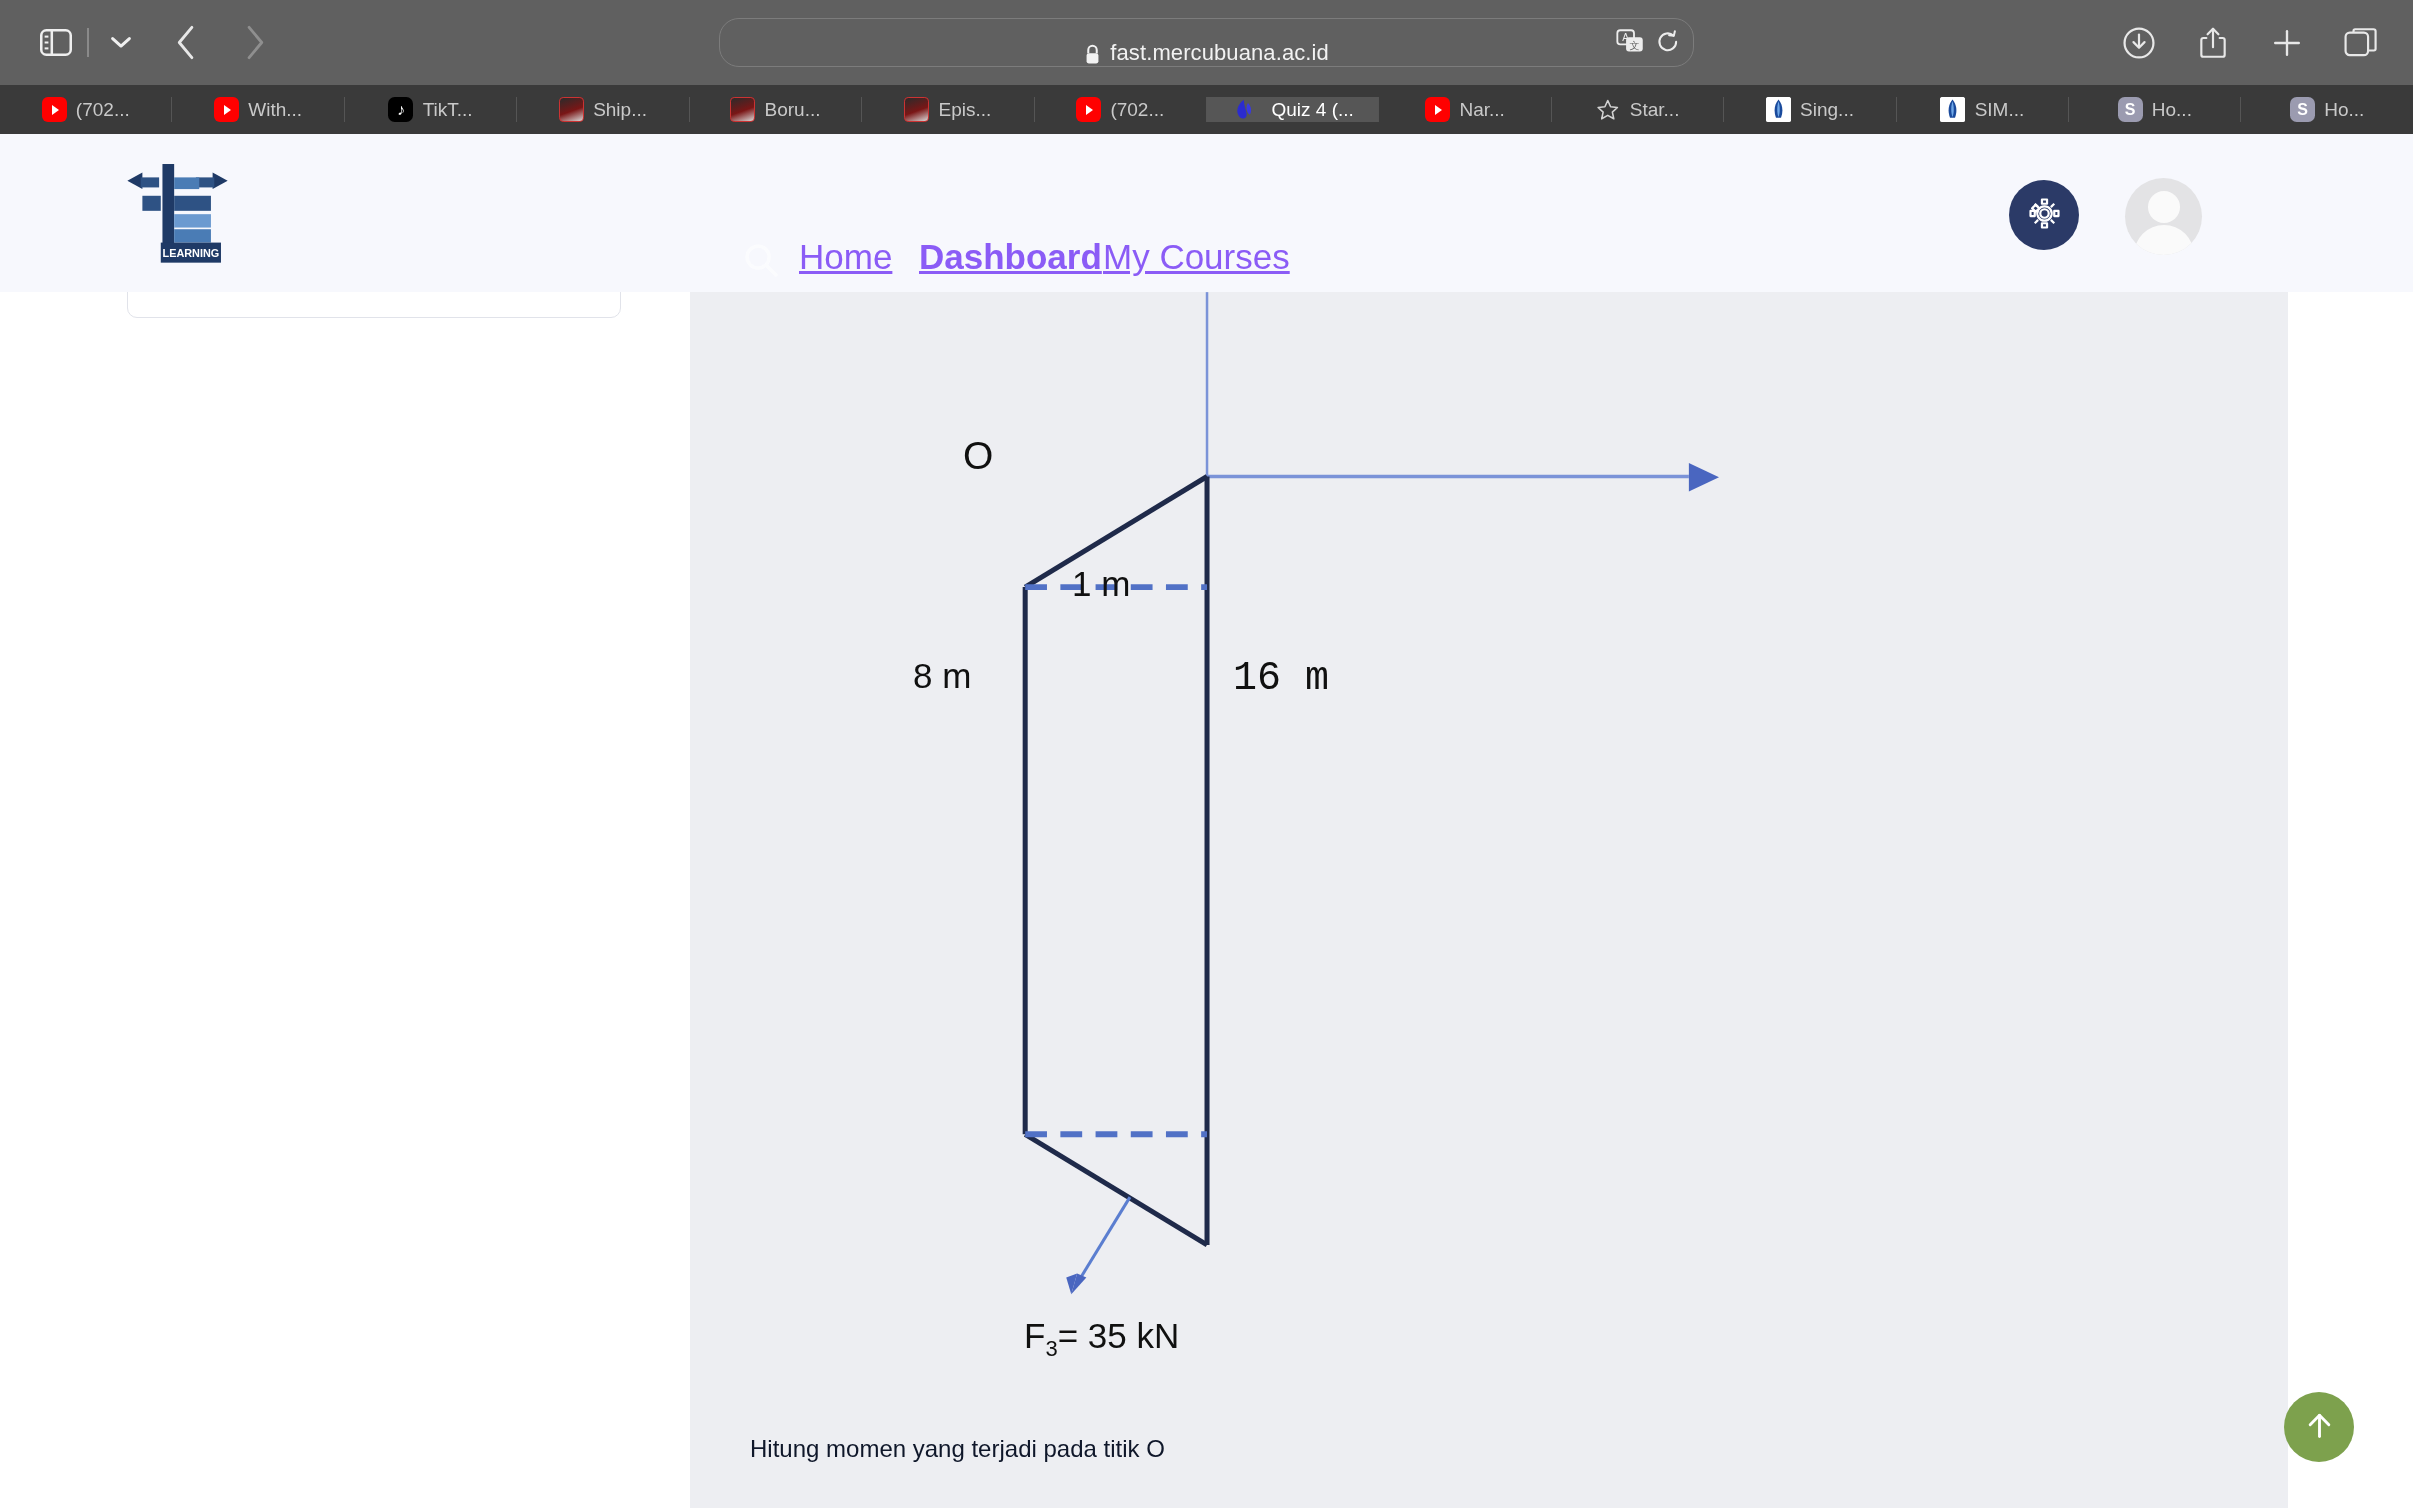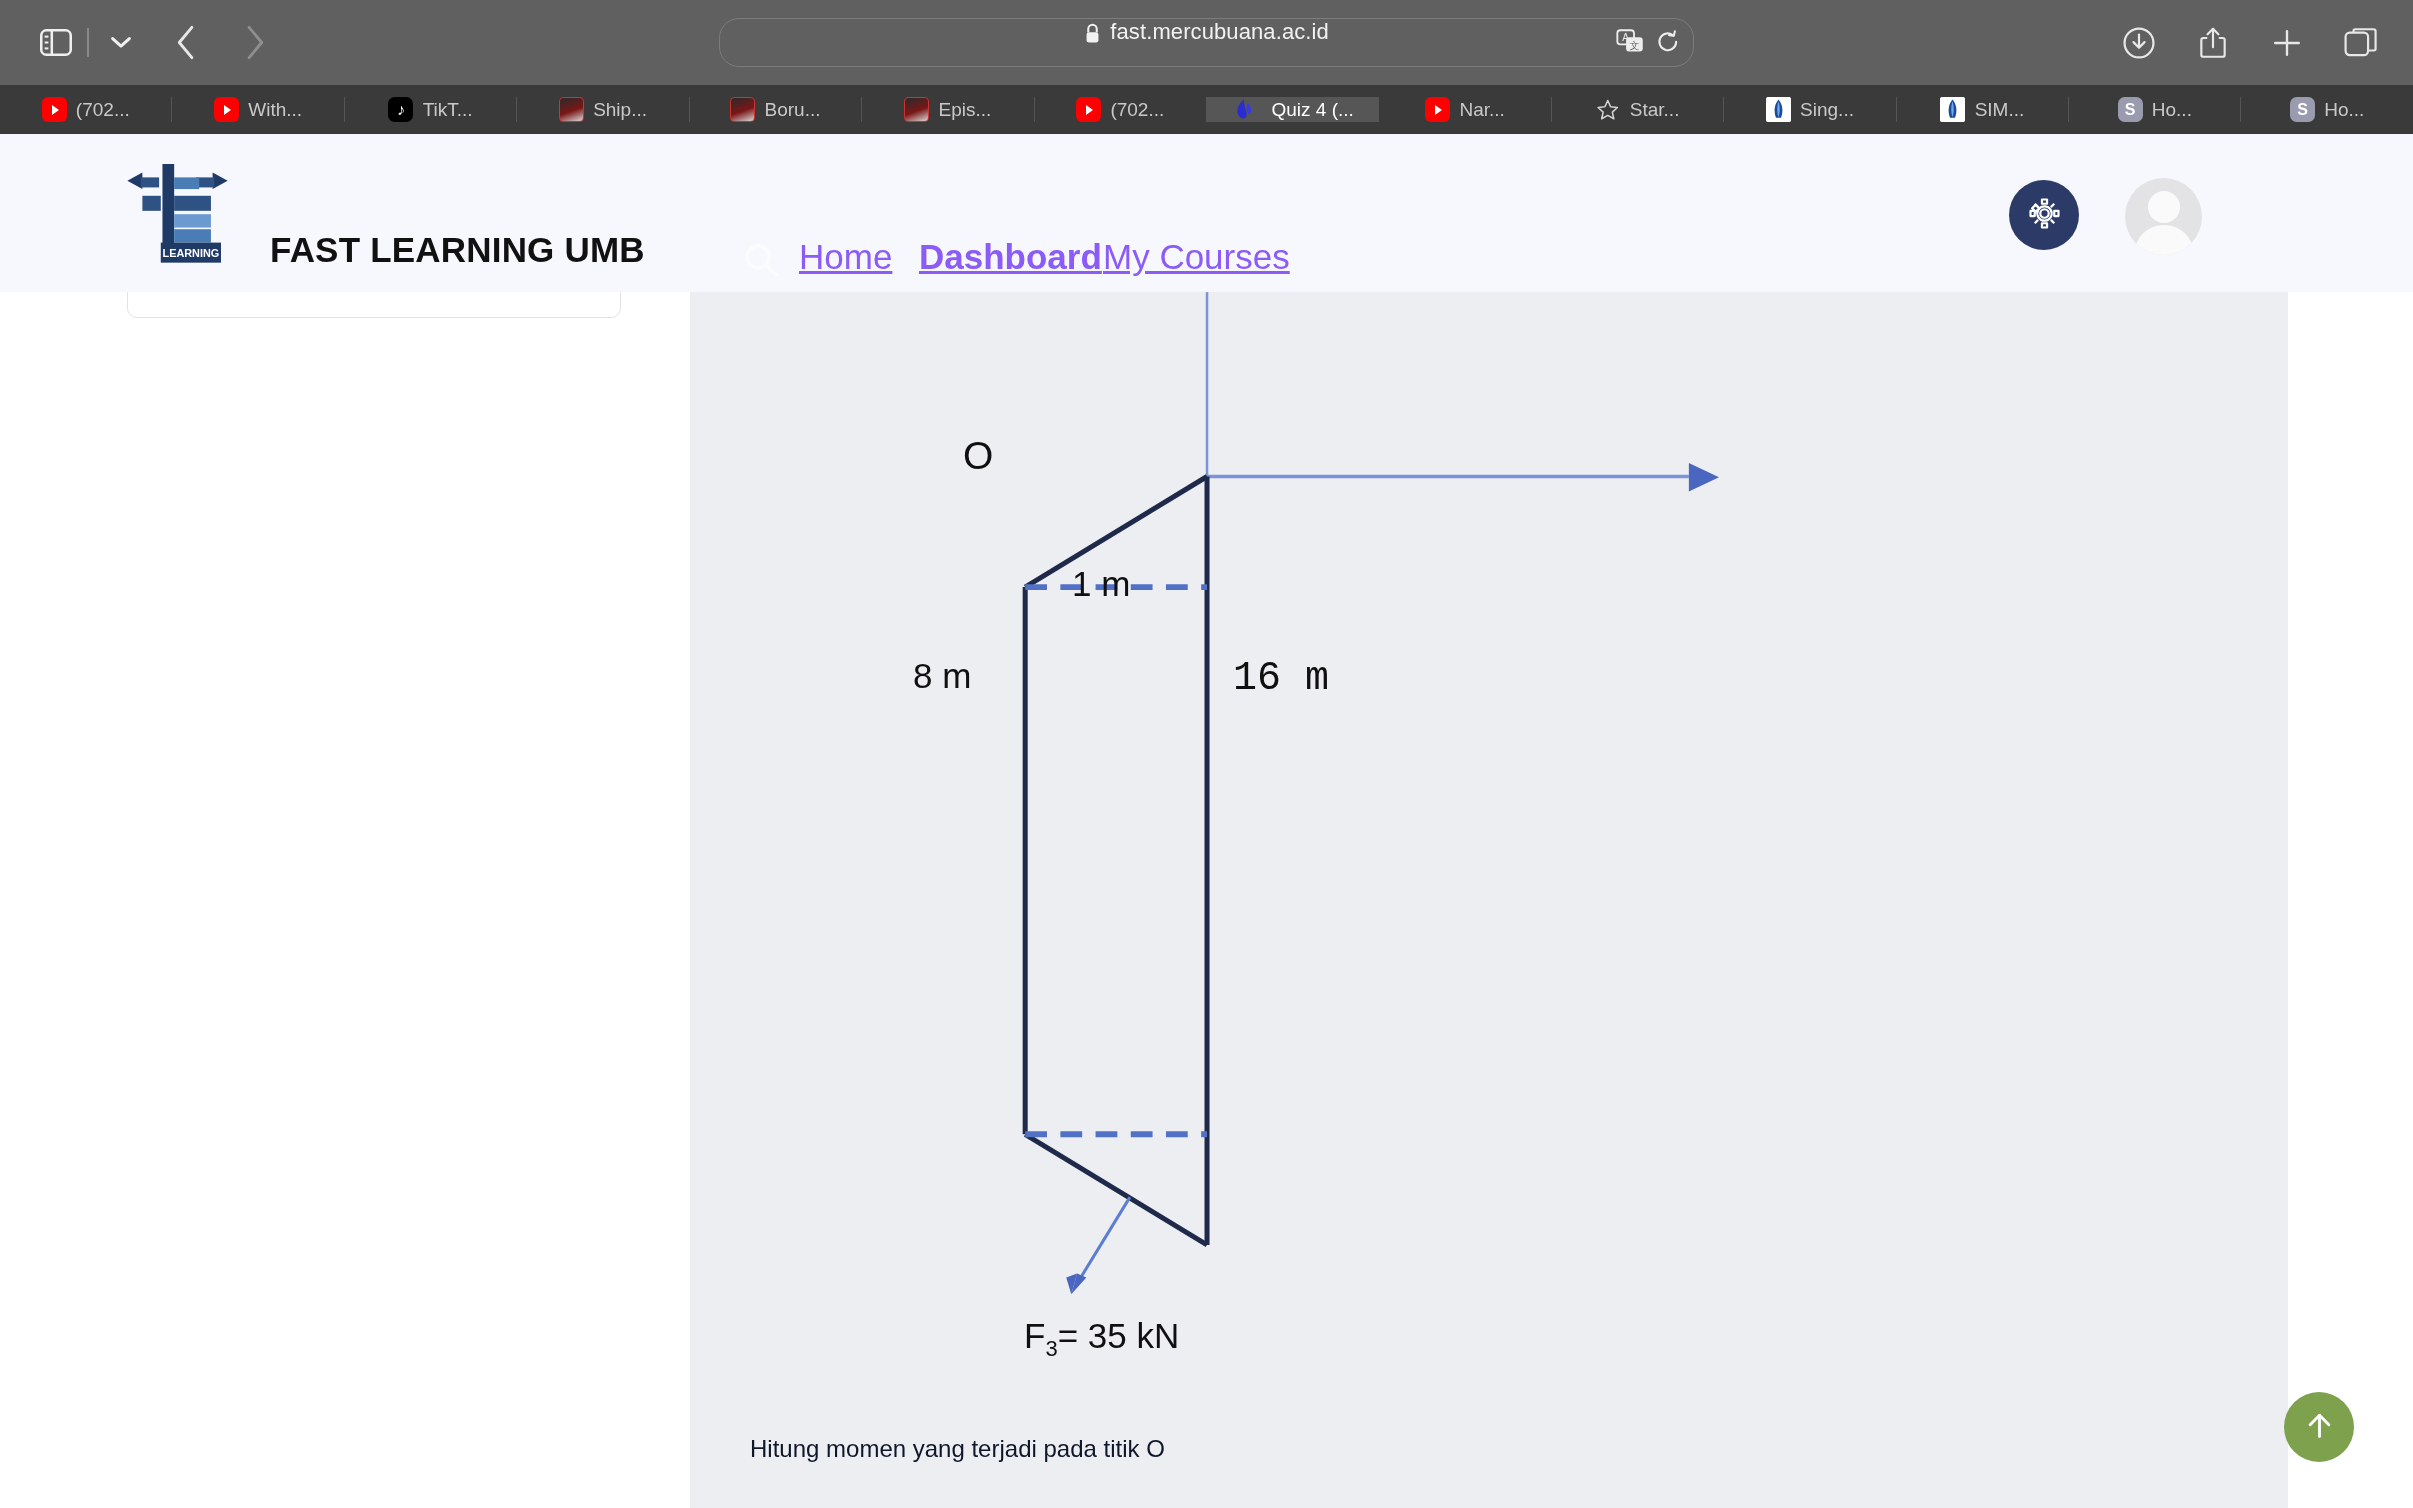--- a/index.html
+++ b/index.html
@@ -27,21 +27,21 @@
   .vdiv { width: 1.7px; height: 28.5px; background: #8a8a8a; margin: 0 8.4px; }
 
   #url-bar-wrap {
     position: absolute; left: 719px; top: 18.4px;
     width: 975px; height: 49px;
   }
   #url-bar {
     width: 100%; height: 100%;
     border: 1.3px solid #7c7c7c;
     border-radius: 20px;
-    display: flex; align-items: flex-start; justify-content: center;
+    display: flex; align-items: flex-end; justify-content: center;
     position: relative;
   }
   #url-text {
     font-size: 22px; color: #f2f2f2; letter-spacing: 0.1px;
   }
   .lock-ico { margin-right: 9.2px; display:inline-flex; vertical-align: middle; }
   .url-right {
     position: absolute; right: 13.4px; top: 0; height: 100%;
     display: flex; align-items: center; gap: 11.7px;
   }
@@ -418,21 +418,20 @@
       <rect x="22" y="44" width="22" height="18" fill="#2e5284"></rect>
       <rect x="60" y="44" width="44" height="18" fill="#2e5284"></rect>
       <rect x="60" y="66" width="44" height="16" fill="#6b9ad0"></rect>
       <rect x="60" y="84" width="44" height="16" fill="#4a7cb5"></rect>
 
       <rect x="44" y="100" width="72" height="24" fill="#1f3a66"></rect>
       <text x="80" y="117" font-size="13" font-weight="bold" fill="#ffffff" text-anchor="middle" font-family="Liberation Sans, sans-serif">LEARNING</text>
     </svg>
   </div>
 
-  <div id="brand-title" style="top:96px;">FAST LEARNING UMB</div>
 
   <a class="nav-link" id="nav-home" style="top:103px;" href="#">Home</a>
   <a class="nav-link" id="nav-dashboard" style="top:103px;" href="#">Dashboard</a>
   <a class="nav-link" id="nav-courses" style="top:103px;text-align:center;" href="#">My Courses</a>
 
   <div id="header-search-icon" style="top:107px;">
     <svg width="39" height="39" viewBox="0 0 46 46">
       <circle cx="19" cy="19" r="13" fill="none" stroke="#ffffff" stroke-width="4"></circle>
       <line x1="28.5" y1="28.5" x2="40" y2="40" stroke="#ffffff" stroke-width="4" stroke-linecap="round"></line>
     </svg>

